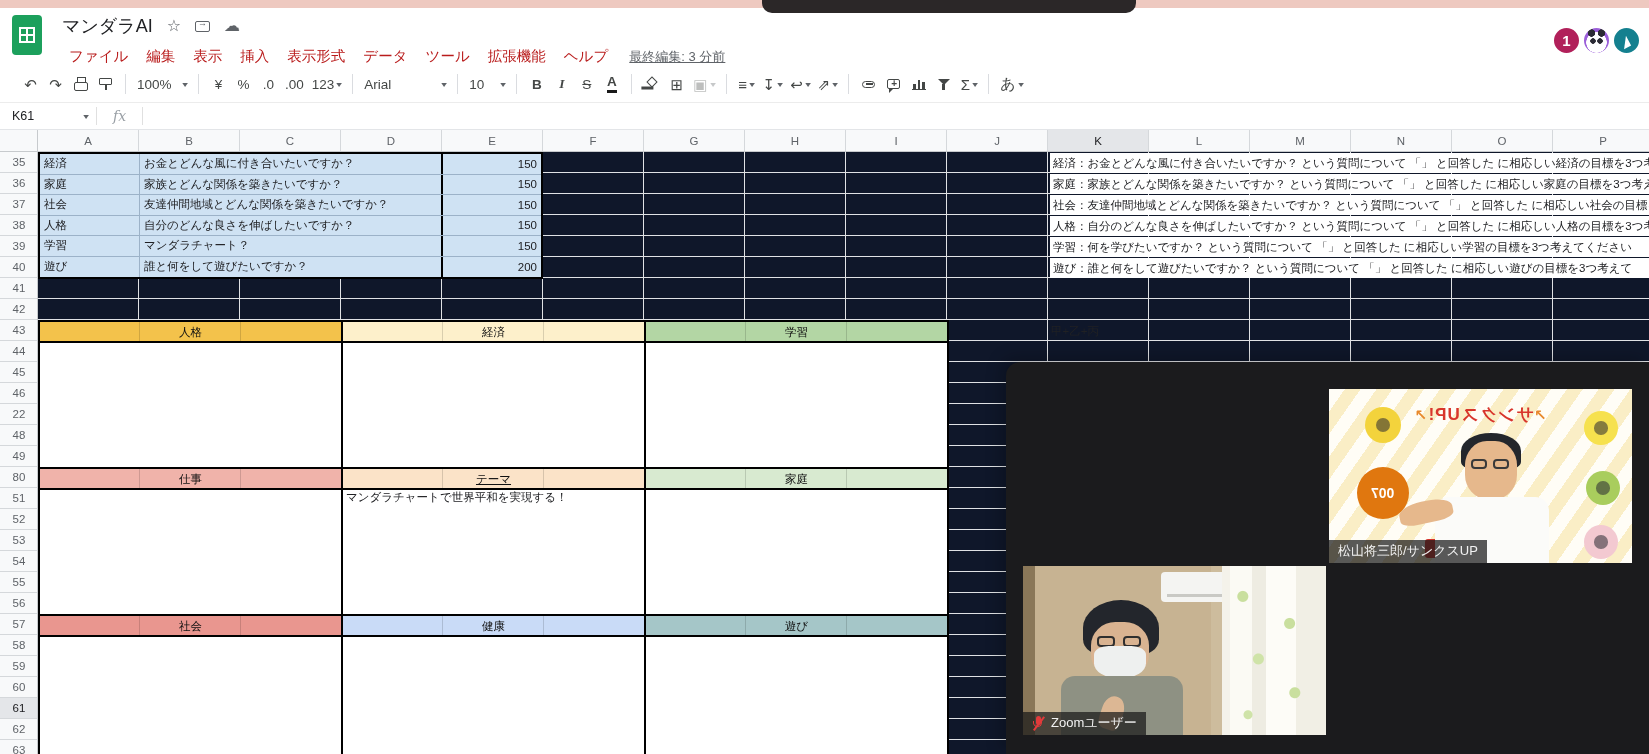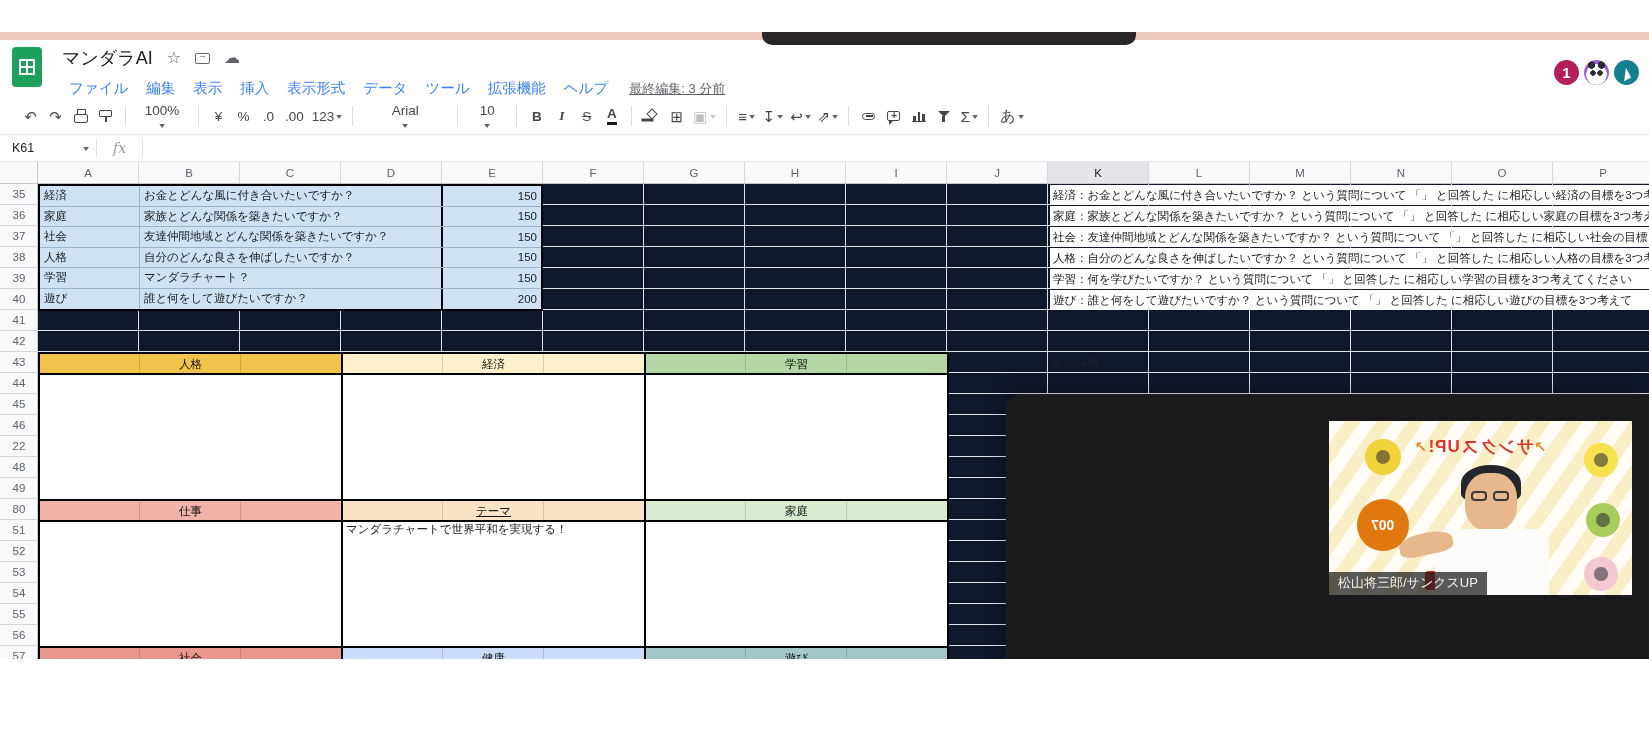--- a/index.html
+++ b/index.html
@@ -1,18 +1,18 @@
 <!DOCTYPE html>
 <html><head>
 <meta charset="utf-8">
 <style>
   html,body{margin:0;padding:0;background:#fff;}
   *{box-sizing:border-box;}
-  .screen{position:relative;width:1649px;height:627px;overflow:hidden;background:#fff;
-          font-family:"Liberation Sans","DejaVu Sans",sans-serif;color:#202124;margin-top:32px;}
+  .screen{position:relative;width:1649px;height:754px;overflow:hidden;background:#fff;
+          font-family:"Liberation Sans","DejaVu Sans",sans-serif;color:#202124;}
 
   
   .topstrip{position:absolute;left:0;top:0;width:1649px;height:8px;}
   .toptab{position:absolute;left:762px;top:0;width:374px;height:13px;background:#2b2728;
           border-radius:0 0 10px 10px;}
 
   
   .logo{position:absolute;left:12px;top:15px;width:30px;height:40px;background:#1ca05c;border-radius:4px;}
   .logo::after{content:"";position:absolute;left:7px;top:12px;width:16px;height:16px;
     background:
@@ -21,42 +21,42 @@
       linear-gradient(#fff,#fff) 0 0/16px 2px no-repeat,
       linear-gradient(#fff,#fff) 0 14px/16px 2px no-repeat,
       linear-gradient(#fff,#fff) 0 0/2px 16px no-repeat,
       linear-gradient(#fff,#fff) 14px 0/2px 16px no-repeat;}
   .titlerow{position:absolute;left:62px;top:14px;display:flex;align-items:center;gap:14px;}
   .sheettitle{font-size:18px;color:#202124;}
   .ticon{color:#5f6368;font-size:16px;line-height:1;}
   .folder-ico{width:15px;height:11px;border:1.5px solid #5f6368;border-radius:2px;position:relative;}
   .folder-ico::before{content:"\2192";position:absolute;left:2px;top:-3px;font-size:9px;color:#5f6368;}
   .menurow{position:absolute;left:60px;top:45px;display:flex;align-items:center;gap:0;}
-  .menuitem{font-size:14.5px;color:#3b82f6;padding:2px 9px;border-radius:4px;}
+  .menuitem{font-size:14.5px;color:#b91c1c;padding:2px 9px;border-radius:4px;}
   .lastedit{font-size:13px;color:#5f6368;text-decoration:underline;margin-left:12px;white-space:nowrap;}
   .avatars{position:absolute;right:8px;top:26px;display:flex;}
   .avatar{width:29px;height:29px;border-radius:50%;margin-left:1px;display:flex;align-items:center;justify-content:center;
           color:#fff;font-weight:bold;font-size:15px;border:2px solid #fff;}
   .av-panda{background:
       radial-gradient(circle at 30% 20%, #2a2a34 0 3.5px, rgba(0,0,0,0) 4px),
       radial-gradient(circle at 70% 20%, #2a2a34 0 3.5px, rgba(0,0,0,0) 4px),
       radial-gradient(circle at 36% 52%, #2a2a34 0 2.5px, rgba(0,0,0,0) 3px),
       radial-gradient(circle at 64% 52%, #2a2a34 0 2.5px, rgba(0,0,0,0) 3px),
       radial-gradient(circle at 50% 58%, #fff 0 10px, rgba(0,0,0,0) 10.5px),
       #9b5fd9;}
   .av-bird{position:relative;overflow:hidden;}
   .av-bird::after{content:"";position:absolute;left:7px;top:9px;width:0;height:0;
       border-left:8px solid transparent;border-bottom:11px solid #fff;transform:rotate(-28deg);}
 
   
   .toolbar{position:absolute;left:0;top:66px;width:1649px;height:37px;display:flex;align-items:center;
            padding-left:18px;border-bottom:1px solid #ececec;background:#fff;}
   .tbtn{height:26px;min-width:25px;padding:0 4px;display:flex;align-items:center;justify-content:center;
         gap:3px;border-radius:3px;color:#444746;font-size:13.5px;white-space:nowrap;}
-  .tbtn.wide{min-width:58px;justify-content:space-between;flex-direction:column;}
+  .tbtn.wide{min-width:58px;justify-content:space-between;}
   .caret{font-size:8px;color:#5f6368;transform:scaleX(1.4);}
   .tsep{width:1px;height:20px;background:#dadce0;margin:0 7px;flex:none;}
   .glyph{font-size:15px;line-height:1;}
   .disabled{opacity:.35;}
   .bold-b{font-weight:bold;}
   .ital-i{font-style:italic;font-family:"Liberation Serif","DejaVu Serif",serif;font-weight:bold;}
   .strike-s{text-decoration:line-through;}
   .acolor{border-bottom:3px solid #1a1a1a;line-height:1.1;font-weight:bold;}
   .ic{display:inline-block;position:relative;}
   .ic-print{width:14px;height:9px;border:1.6px solid #444746;border-radius:2px;margin-top:4px;}
@@ -463,16 +463,39 @@
           <div style="position:absolute;left:60px;top:26px;width:16px;height:10px;border:2px solid #3a3a3a;border-radius:4px;"></div>
           <div class="torso" style="left:2px;top:64px;width:114px;height:66px;background:#fbfbf9;"></div>
           <div class="hand" style="left:-34px;top:68px;width:54px;height:22px;background:#e6b88c;transform:rotate(-12deg);"></div>
         </div>
       </div>
       <div class="vlabel">
         <span>松山将三郎/サンクスUP</span>
       </div>
     </div>
 
+    <div class="tile tile3">
+      <div class="scene t3bg">
+        <div class="ac"></div>
+        <div class="curtain"></div>
+        <div class="person" style="left:44px;top:34px;width:130px;height:135px;">
+          <div class="hair" style="left:16px;top:0;width:76px;height:56px;border-radius:50% 50% 30% 30%;"></div>
+          <div class="face" style="left:24px;top:22px;width:58px;height:56px;"></div>
+          <div style="position:absolute;left:30px;top:36px;width:18px;height:11px;border:2px solid #2f2f2f;border-radius:4px;"></div>
+          <div style="position:absolute;left:56px;top:36px;width:18px;height:11px;border:2px solid #2f2f2f;border-radius:4px;"></div>
+          <div class="mask" style="left:27px;top:46px;width:52px;height:32px;"></div>
+          <div class="torso" style="left:-6px;top:76px;width:122px;height:60px;background:#8e9183;"></div>
+          <div class="hand" style="left:34px;top:96px;width:22px;height:34px;transform:rotate(18deg);"></div>
+        </div>
+      </div>
+      <div class="vlabel">
+        <span class="micoff">
+            <b></b>
+            <u></u>
+            <s></s>
+          </span>
+        <span>Zoomユーザー</span>
+      </div>
+    </div>
 
 
   </div>
 </div>
 
 </body></html>

